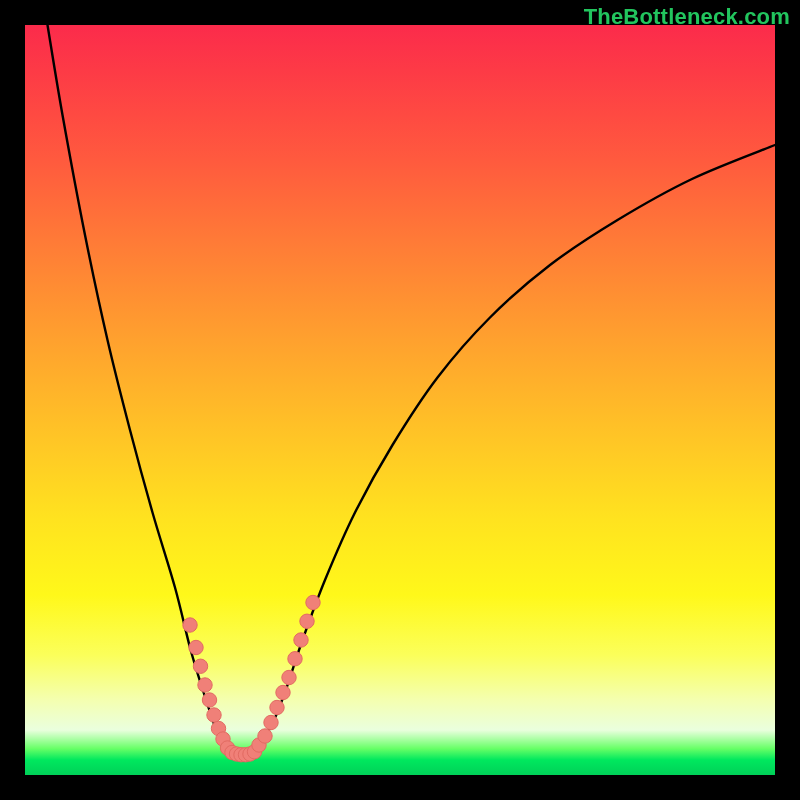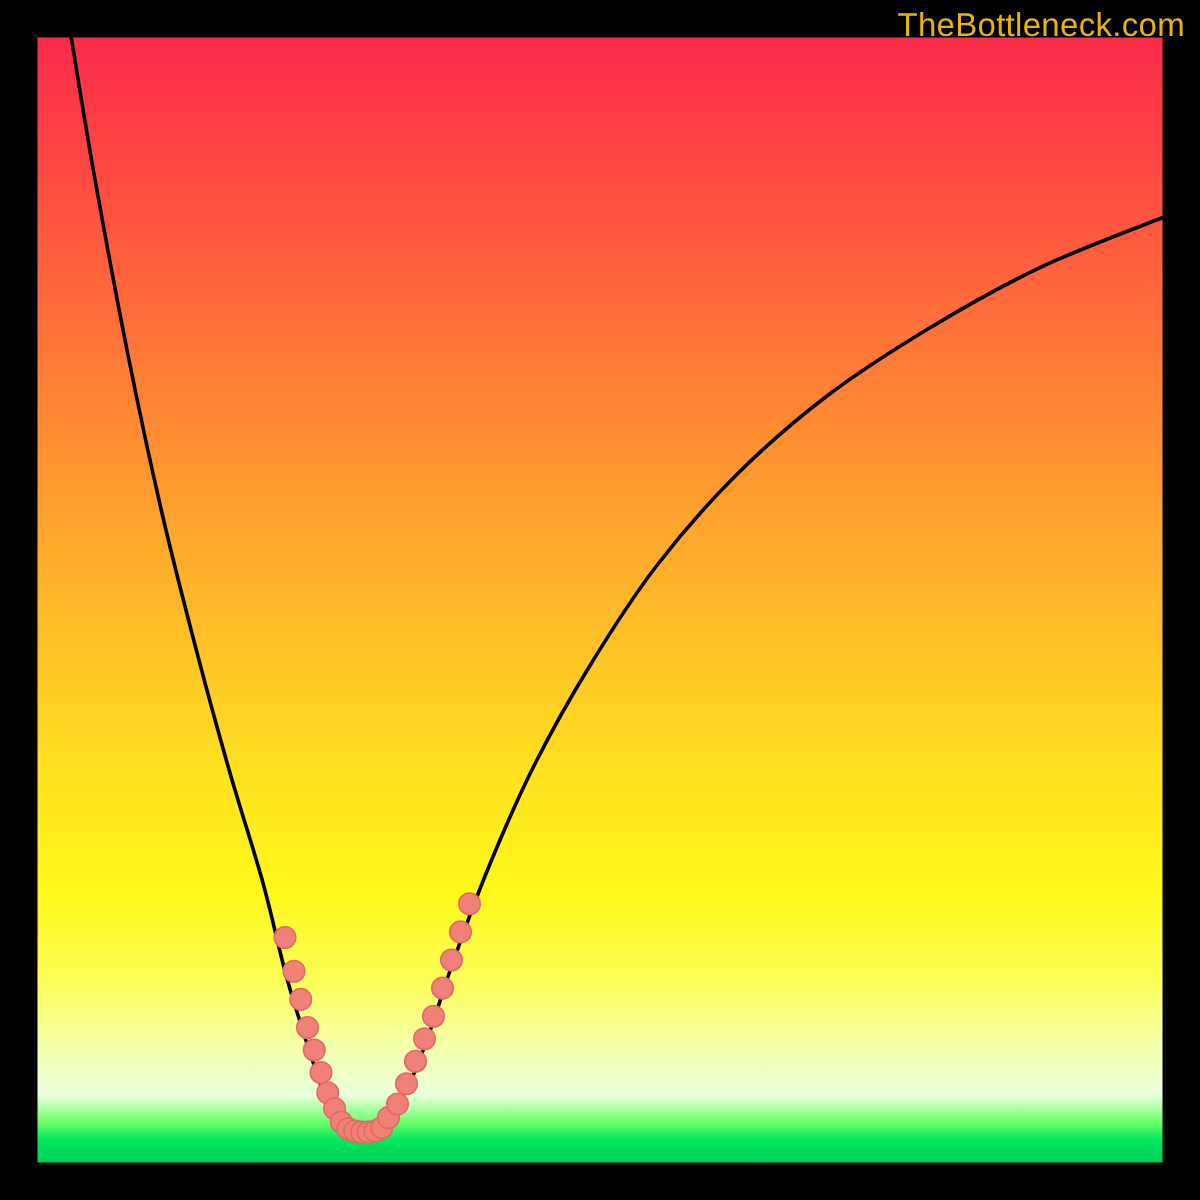--- a/index.html
+++ b/index.html
@@ -41,23 +41,23 @@
       #eaffde 94%,
       #66ff66 96.5%,
       #00e85e 98%,
       #00d058 100%
     );
   }
   .watermark {
     position: absolute;
     top: 4px;
     right: 10px;
-    color: #eab308;
+    color: #22c55e;
     font-size: 22px;
-    font-weight: 400;
+    font-weight: 700;
     letter-spacing: 0.2px;
     user-select: none;
   }
   svg.curve {
     position: absolute;
     left: 0;
     top: 0;
     width: 750px;
     height: 750px;
     overflow: visible;

